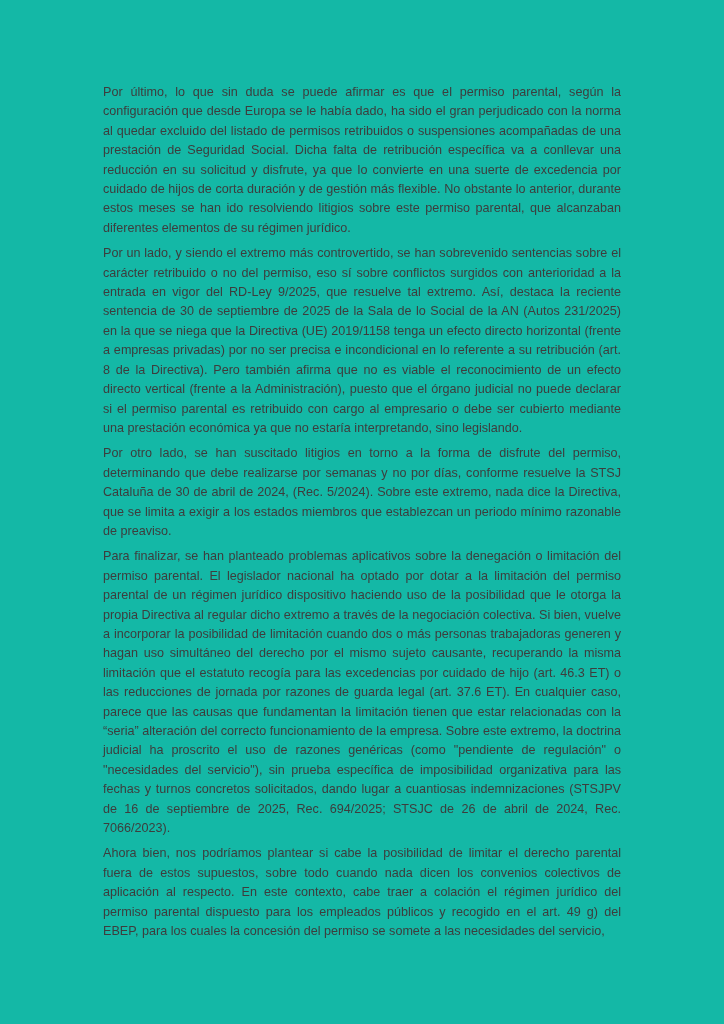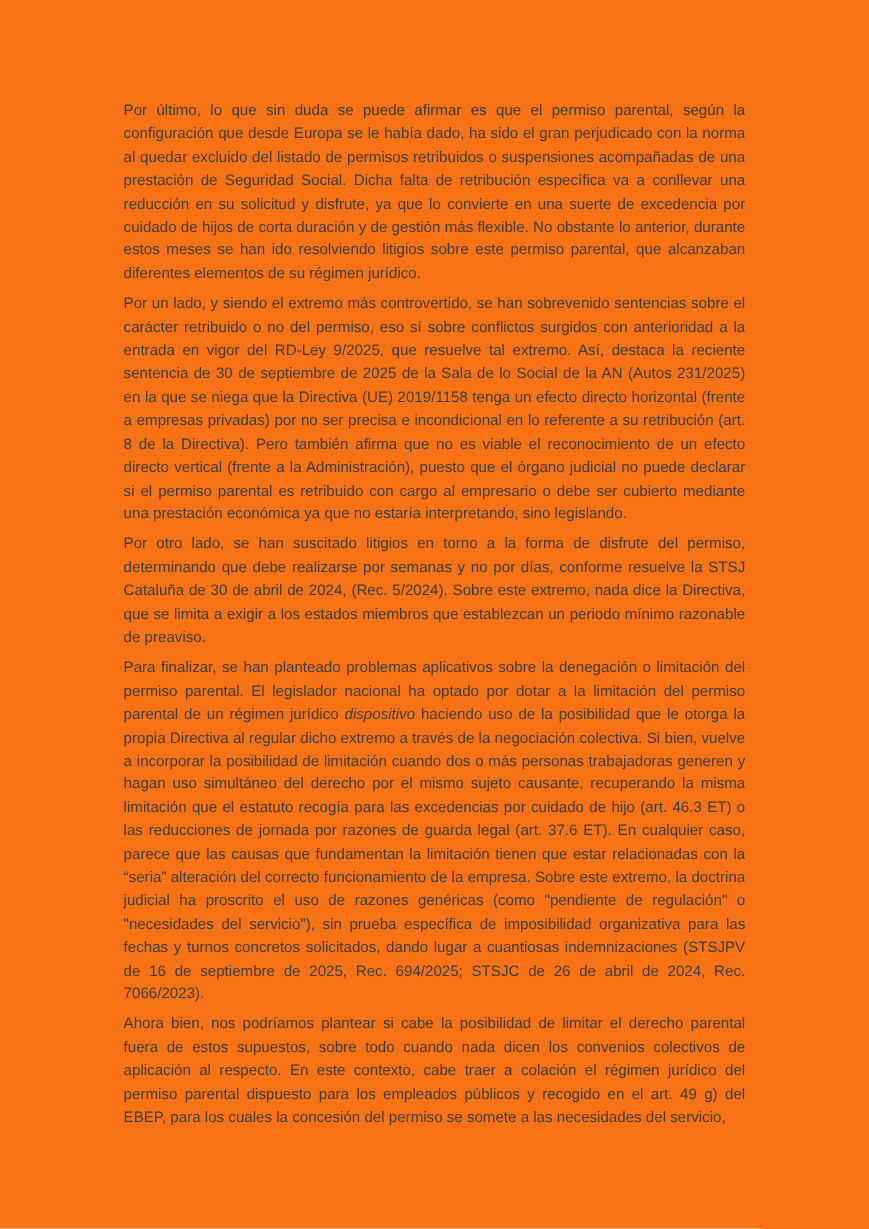--- a/index.html
+++ b/index.html
@@ -10,40 +10,39 @@
   body {
     width: 724px;
     height: 1024px;
     overflow: hidden;
     font-family: "Liberation Sans", "DejaVu Sans", sans-serif;
   }
   .page {
     position: relative;
     width: 724px;
     height: 1024px;
-    background: #f97316;
+    background: #14b8a6;
     box-sizing: border-box;
   }
   .text-block {
     position: absolute;
     left: 103px;
     top: 83px;
     width: 518px;
     color: #3d3d3d;
     font-size: 12.6px;
     line-height: 19.4px;
     text-align: justify;
     text-justify: inter-word;
   }
   .text-block p {
     margin: 0 0 6px 0;
     padding: 0;
   }
   .italic {
-    font-style: italic;
   }
 </style>
 </head>
 <body>
 
 <div class="page">
   <div class="text-block">
 
     <p><span>Por último, lo que sin duda se puede afirmar es que el permiso parental, según la configuración que desde Europa se le había dado, ha sido el gran perjudicado con la norma al quedar excluido del listado de permisos retribuidos o suspensiones acompañadas de una prestación de Seguridad Social. Dicha falta de retribución específica va a conllevar una reducción en su solicitud y disfrute, ya que lo convierte en una suerte de excedencia por cuidado de hijos de corta duración y de gestión más flexible. No obstante lo anterior, durante estos meses se han ido resolviendo litigios sobre este permiso parental, que alcanzaban diferentes elementos de su régimen jurídico.</span></p>
 

